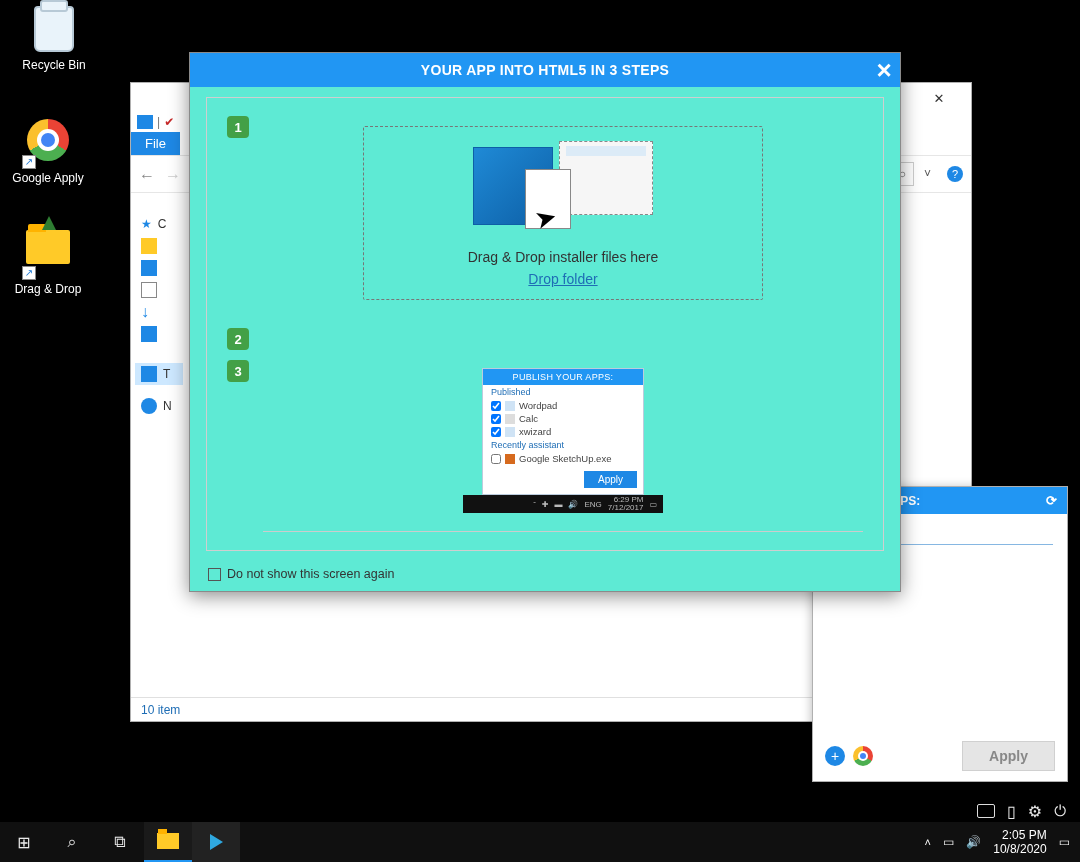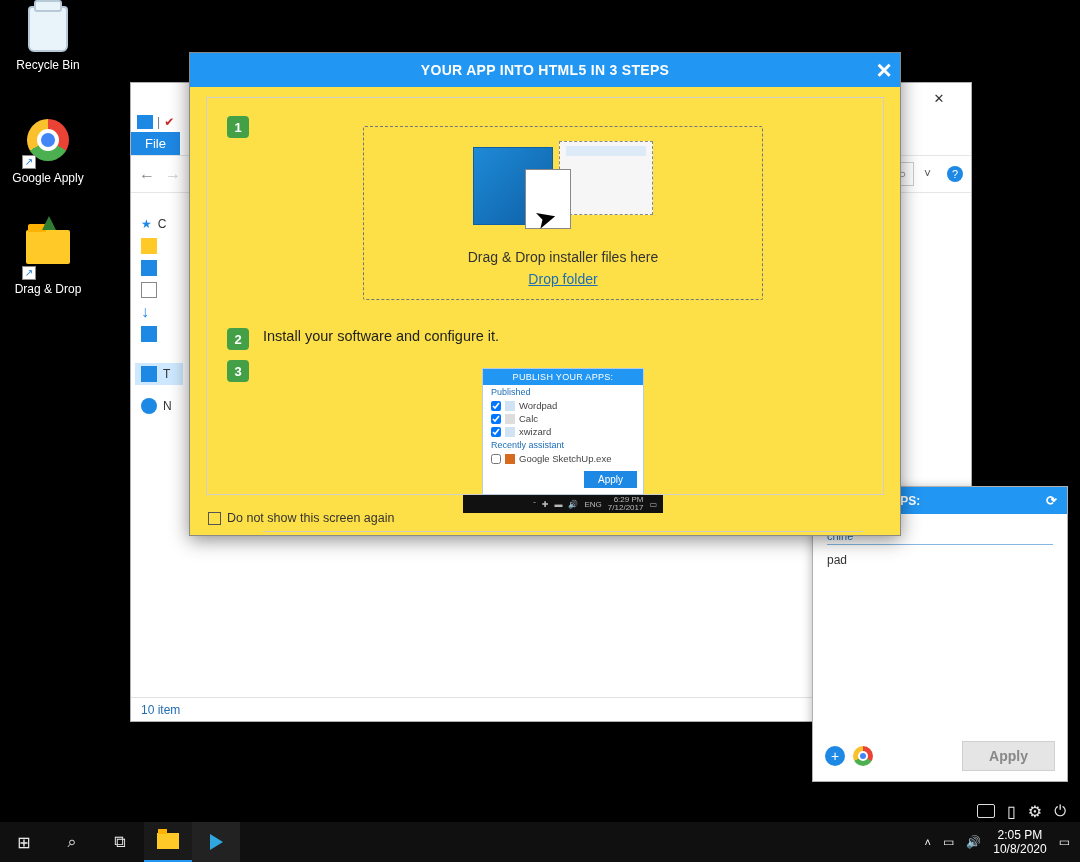--- a/index.html
+++ b/index.html
@@ -40,21 +40,21 @@
   .publish { position:absolute; right:12px; top:486px; width:256px; height:296px; background:#fff; border:1px solid #b0b0b0; box-shadow:0 2px 10px rgba(0,0,0,.3); }
   .publish .phead { background:#2196f3; color:#fff; font-size:12px; font-weight:600; padding:6px 10px; display:flex; justify-content:space-between; align-items:center;}
   .publish .pbody { padding:10px 14px; font-size:12px; color:#333; }
   .pgroup-label { color:#1e6db5; font-size:11px; border-bottom:1px solid #86b7e2; margin:6px 0 4px; padding-bottom:2px;}
   .apply-row { position:absolute; bottom:10px; right:12px; left:12px; display:flex; align-items:center; justify-content:flex-end; gap:8px;}
   .apply-btn-dis { background:#e5e5e5; color:#888; border:1px solid #d0d0d0; padding:6px 26px; font-size:14px; font-weight:600;}
   .plus-circle { width:20px; height:20px; border-radius:50%; background:#1e88e5; color:#fff; display:flex; align-items:center; justify-content:center; font-size:14px;}
   .refresh-ic { color:#fff; font-size:13px;}
 
   
-  .dialog { position:absolute; left:189px; top:52px; width:712px; height:484px; background:#fde047; border:1px solid #8a8a8a; box-shadow:0 4px 18px rgba(0,0,0,.45); }
+  .dialog { position:absolute; left:189px; top:52px; width:712px; height:540px; background:#5eead4; border:1px solid #8a8a8a; box-shadow:0 4px 18px rgba(0,0,0,.45); }
   .dlg-head { height:34px; background:#2196f3; color:#fff; display:flex; align-items:center; justify-content:center; font-weight:700; font-size:14px; position:relative; letter-spacing:.3px;}
   .dlg-close { position:absolute; right:8px; top:2px; font-size:26px; font-weight:700; color:#fff;}
   .dlg-body { position:absolute; top:44px; left:16px; right:16px; bottom:40px; border:1px solid #cfcfcf; padding:18px 20px; }
   .step { display:flex; align-items:flex-start; gap:14px; margin-bottom:10px; }
   .step-badge { width:22px; height:22px; border-radius:4px; background:#43a047; color:#fff; font-weight:700; font-size:13px; display:flex; align-items:center; justify-content:center; flex:0 0 auto;}
   .step-text { font-size:14.5px; color:#222; }
   .dropzone { margin:10px auto 18px; width:400px; height:174px; border:1.5px dashed #777; border-radius:2px; display:flex; flex-direction:column; align-items:center; justify-content:flex-end; padding-bottom:12px; position:relative;}
   .dz-text { font-size:14px; color:#333; margin-top:12px;}
   .dz-link { color:#1e6db5; text-decoration:underline; font-size:14px; margin-top:6px;}
   .dz-illus { position:relative; width:180px; height:96px;}
@@ -72,32 +72,32 @@
   .mini-taskbar { width:200px; height:18px; background:#111; margin:0 auto; color:#bbb; font-size:8px; display:flex; align-items:center; justify-content:flex-end; gap:6px; padding:0 6px;}
   hr.sep { margin:18px 0 0; border:none; border-top:1px solid #ccc;}
   .dlg-foot { position:absolute; left:18px; bottom:10px; display:flex; align-items:center; gap:6px; font-size:12.5px; color:#333;}
   .chk { width:13px; height:13px; border:1px solid #555; display:inline-block;}
 
   
   .taskbar { position:absolute; left:0; right:0; bottom:0; height:40px; background:#101010; display:flex; align-items:center; color:#fff; }
   .tb-item { width:48px; height:40px; display:flex; align-items:center; justify-content:center; font-size:16px; color:#e8e8e8;}
   .tb-active { background:#1a1a1a; border-bottom:2px solid #2196f3;}
   .tb-right { margin-left:auto; display:flex; align-items:center; gap:12px; padding-right:10px; font-size:12px;}
-  .clock { text-align:center; line-height:14px; font-size:12px;}
+  .clock { text-align:right; line-height:14px; font-size:12px;}
   .tb-extra { position:absolute; right:6px; bottom:40px; height:22px; display:flex; align-items:center; gap:12px; color:#e8e8e8; font-size:14px; padding:0 8px;}
   .tri-up { font-size:11px;}
   .play-ic { width:0;height:0;border-top:8px solid transparent;border-bottom:8px solid transparent;border-left:13px solid #2fa8e0;}
   .folder-tb { width:22px; height:16px; background:#ffca28; position:relative;}
   .folder-tb:before{content:"";position:absolute;top:-4px;left:1px;width:9px;height:5px;background:#ffb300;}
   .mic-icon{width:18px;height:14px;border:1.6px solid #ddd; border-radius:2px; position:relative;}
 </style>
 </head>
 <body>
 
-<div class="desktop-icon" style="left:10px; top:6px;">
+<div class="desktop-icon" style="left:16px; top:6px;">
   <div class="iconbox">
       <div class="recycle-bin-g"></div>
     </div>
   <div>Recycle Bin</div>
 </div>
 <div class="desktop-icon" style="left:10px; top:116px;">
   <div class="iconbox">
       <div class="chrome-g"></div>
       <div class="shortcut-badge">↗</div>
     </div>
@@ -207,21 +207,20 @@
             <div class="dz-paper"></div>
             <div class="dz-cursor">➤</div>
           </div>
           <div class="dz-text">Drag &amp; Drop installer files here</div>
           <a class="dz-link">Drop folder</a>
         </div>
       </div>
     </div>
     <div class="step">
       <div class="step-badge">2</div>
-      <div class="step-text">Install your software and configure it.</div>
     </div>
     <div class="step">
       <div class="step-badge">3</div>
       <div style="flex:1">
         <div class="mini-panel">
           <div class="mh">PUBLISH YOUR APPS:</div>
           <div class="mg">Published</div>
           <div class="mi">
               <input type="checkbox" checked="" style="">
               <span style="width:10px;height:10px;background:#cfe3f5;display:inline-block"></span>

